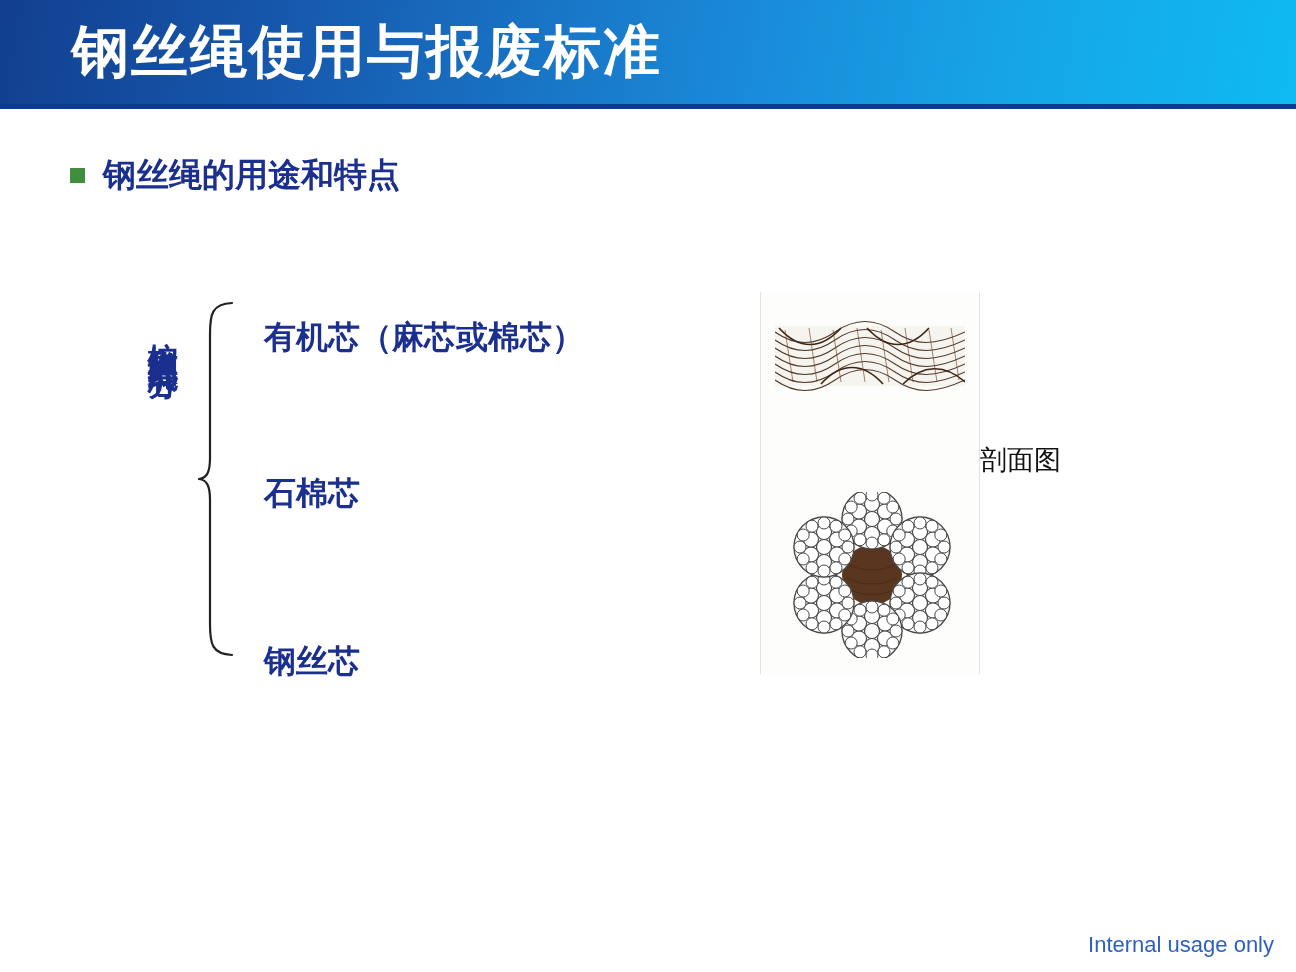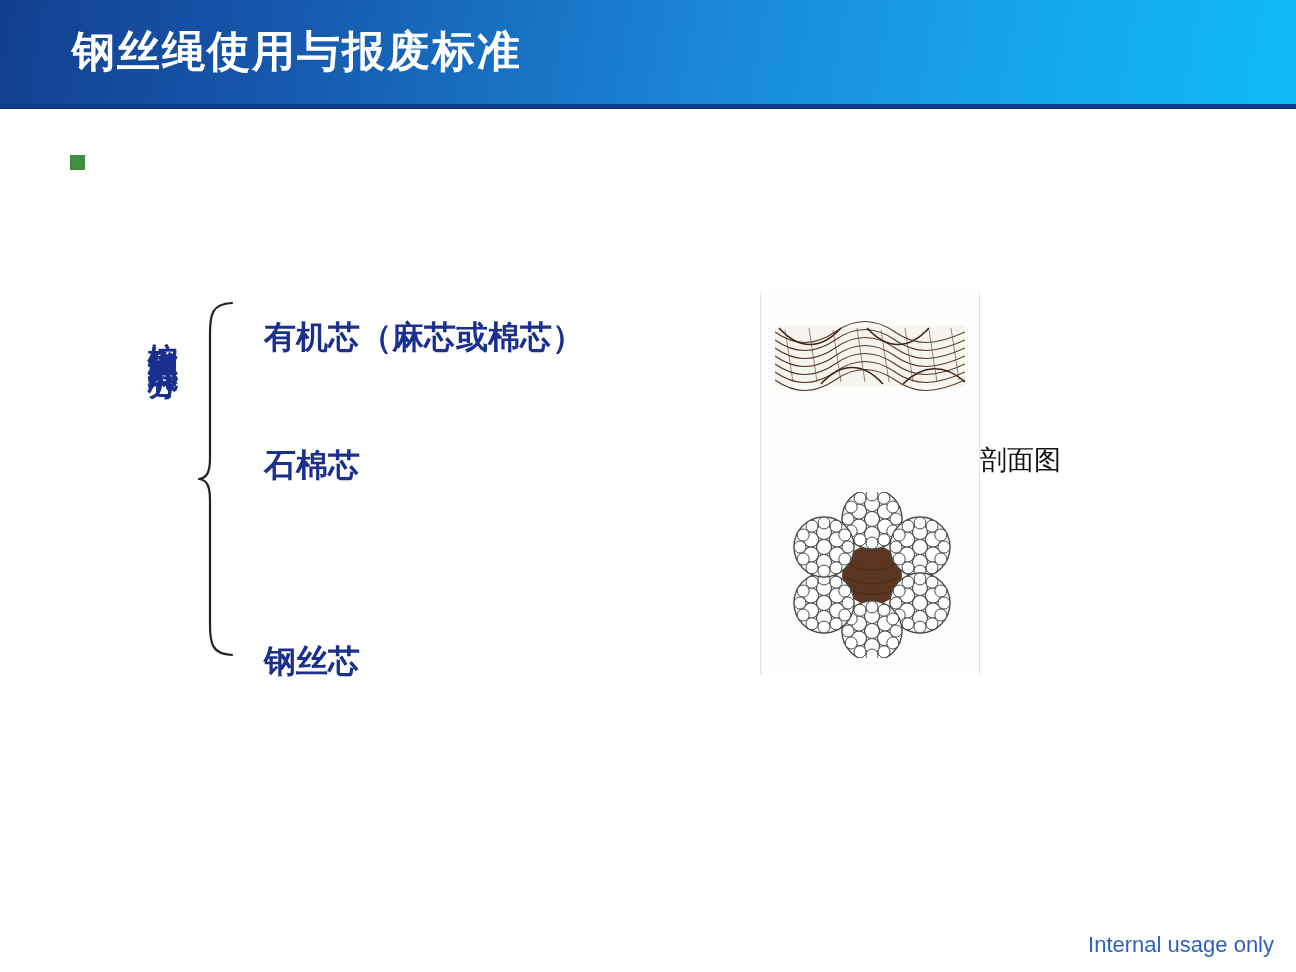--- a/index.html
+++ b/index.html
@@ -30,21 +30,21 @@
     left: 0;
     top: 104px;
     width: 1296px;
     height: 5px;
     background: #0b3e86;
   }
   .slide-title {
     position: absolute;
     left: 72px;
     top: 22px;
-    font-size: 43px;
+    font-size: 57px;
     font-weight: bold;
     color: #ffffff;
     letter-spacing: 2px;
     white-space: nowrap;
     line-height: 58px;
   }
 
   
   .bullet-row {
     position: absolute;
@@ -97,21 +97,21 @@
   .branch-label {
     position: absolute;
     font-size: 32px;
     font-weight: bold;
     color: #1b2f8f;
     white-space: nowrap;
     line-height: 42px;
     text-align: center;
   }
   .branch-1 { left: 264px; top: 316px; }
-  .branch-2 { left: 264px; top: 444px; }
+  .branch-2 { left: 264px; top: 472px; }
   .branch-3 { left: 264px; top: 640px; }
 
   
   .photo {
     position: absolute;
     left: 760px;
     top: 292px;
     width: 218px;
     height: 382px;
     background: #fdfdfb;
@@ -157,20 +157,21 @@
 </style>
 </head>
 <body>
 
 <div class="title-bar"></div>
 <div class="title-bar-underline"></div>
 <div class="slide-title">钢丝绳使用与报废标准</div>
 
 <div class="bullet-row">
   <span class="bullet-square"></span>
+  <span class="bullet-text">钢丝绳的用途和特点</span>
 </div>
 
 <div class="vertical-label">按钢丝绳的绳芯分</div>
 
 <svg class="brace" viewBox="0 0 40 358" aria-hidden="true">
   <path d="M36 3 C 16 4, 14 14, 14 34 L14 158 C14 172, 11 178, 3 179 C11 180, 14 186, 14 200 L14 324 C14 344, 16 354, 36 355" fill="none" stroke="#222222" stroke-width="2.2" stroke-linecap="round" stroke-linejoin="round"></path>
 </svg>
 
 <div class="branch-label branch-1">有机芯（麻芯或棉芯）</div>
 <div class="branch-label branch-2">石棉芯</div>

